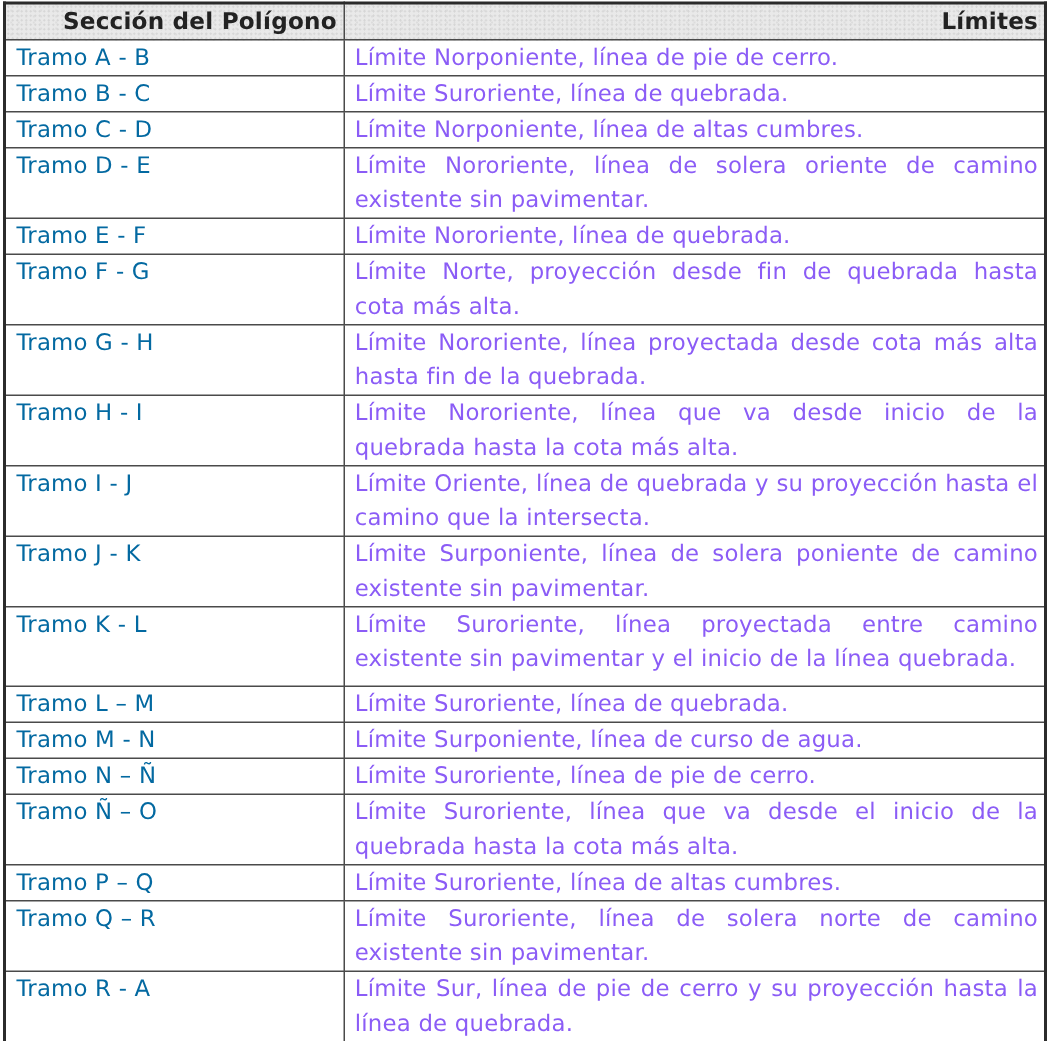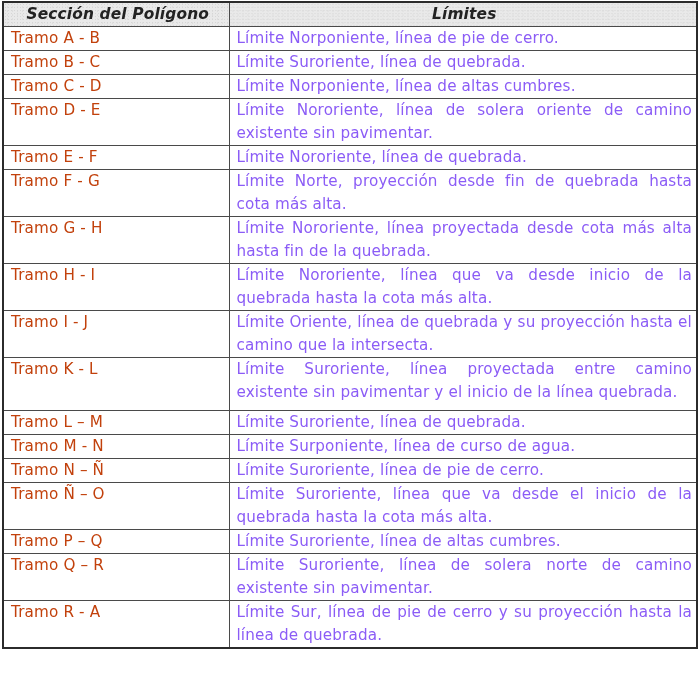--- a/index.html
+++ b/index.html
@@ -34,28 +34,27 @@
       letter-spacing: 0.15px;
     }
     .doc-table thead th {
       background: #e9e9e9;
       background-image:
         radial-gradient(#d6d6d6 0.6px, transparent 0.8px),
         radial-gradient(#dcdcdc 0.6px, transparent 0.8px);
       background-size: 3px 3px, 5px 4px;
       background-position: 0 0, 1px 2px;
       font-weight: bold;
-      text-align: center;
+      text-align: right;
       height: 22px;
       color: #222;
       font-size: 15.4px;
-      font-style: italic;
     }
     .doc-table td.section {
-      color: #c2410c;
+      color: #0369a1;
       white-space: nowrap;
     }
     .doc-table td.limit {
       text-align: justify;
       color: #8b5cf6;
     }
   </style>
 </head>
 <body>
 
@@ -100,20 +99,24 @@
       <td class="limit">Límite Nororiente, línea proyectada desde cota más alta hasta fin de la quebrada.</td>
     </tr>
     <tr style="height:46px">
       <td class="section">Tramo H -  I</td>
       <td class="limit">Límite Nororiente, línea que va desde inicio de la quebrada hasta la cota más alta.</td>
     </tr>
     <tr style="height:46px">
       <td class="section">Tramo  I -  J</td>
       <td class="limit">Límite Oriente, línea de quebrada y su proyección hasta el camino que la intersecta.</td>
     </tr>
+    <tr style="height:46px">
+      <td class="section">Tramo J -  K</td>
+      <td class="limit">Límite Surponiente, línea de solera poniente de camino existente sin pavimentar.</td>
+    </tr>
     <tr style="height:53px">
       <td class="section">Tramo K -  L</td>
       <td class="limit">Límite Suroriente, línea proyectada entre camino existente sin pavimentar y el inicio de la línea quebrada.</td>
     </tr>
     <tr style="height:23px">
       <td class="section">Tramo L –  M</td>
       <td class="limit">Límite Suroriente, línea de quebrada.</td>
     </tr>
     <tr style="height:22px">
       <td class="section">Tramo M - N</td>

